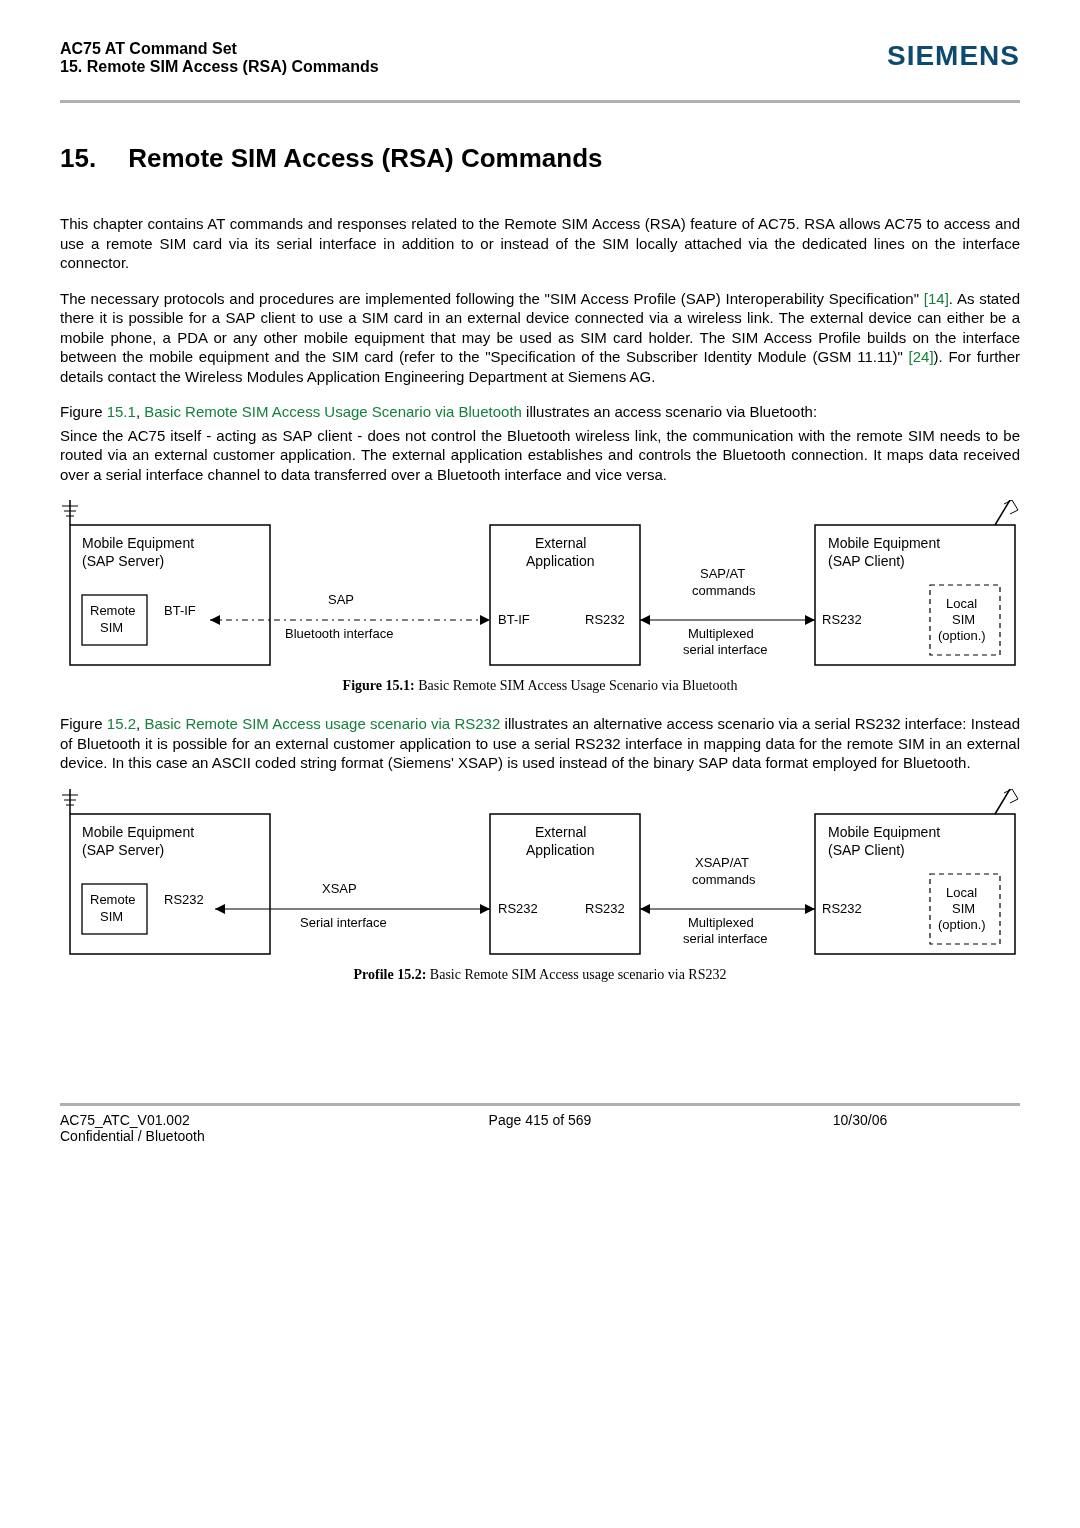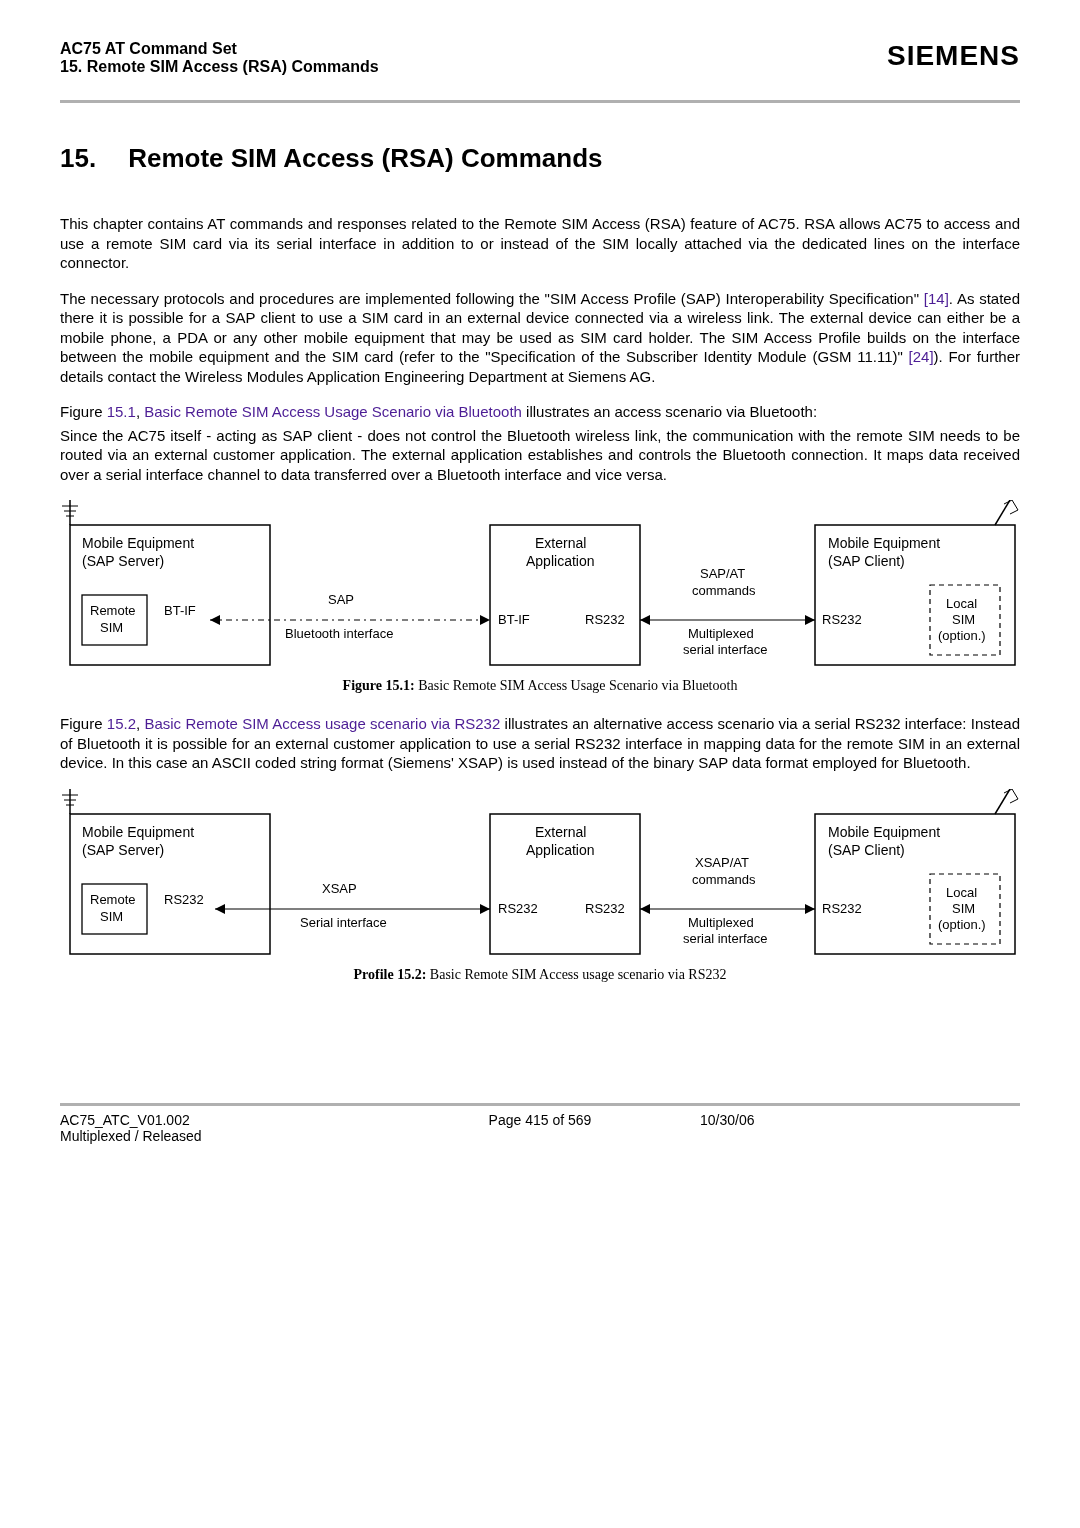--- a/index.html
+++ b/index.html
@@ -17,42 +17,42 @@
     align-items: flex-start;
     margin-bottom: 24px;
   }
   .header-left { font-size: 16px; }
   .header-left .title-bold { font-weight: bold; }
   .header-left .subtitle { font-weight: bold; }
   .siemens-logo {
     font-size: 28px;
     font-weight: bold;
     letter-spacing: 1px;
-    color: #000000;
+    color: #0c4a6e;
     text-align: right;
   }
   .hr-top {
     border: none;
     border-top: 3px solid #b0b0b0;
     margin-bottom: 40px;
   }
   h1.section-heading {
     font-size: 26px;
     font-weight: bold;
     margin-bottom: 40px;
   }
   h1.section-heading .num { display: inline-block; margin-right: 32px; }
   p.body-para {
     font-size: 15px;
     line-height: 1.30;
     margin-bottom: 16px;
     text-align: justify;
   }
   p.body-para-tight { margin-bottom: 4px; }
-  .link { color: #4c1d95; }
+  .link { color: #15803d; }
   .figure-wrap {
     margin: 12px 0 8px 0;
   }
   .fig-caption {
     text-align: center;
     font-size: 14px;
     margin: 8px 0 20px 0;
     font-family: Liberation Serif, serif;
   }
   .fig-caption .fig-label { font-weight: bold; }
@@ -68,21 +68,21 @@
     border-top: 3px solid #b0b0b0;
     margin-bottom: 6px;
   }
   .footer-row {
     display: flex;
     justify-content: space-between;
     font-size: 14px;
   }
   .footer-left { flex: 1; text-align: left; }
   .footer-center { flex: 1; text-align: center; }
-  .footer-right { flex: 1; text-align: left; }
+  .footer-right { flex: 1; text-align: center; }
   .footer-below { font-size: 14px; }
 </style>
 </head>
 <body>
 
 <div class="header-row">
   <div class="header-left">
     <div class="title-bold">AC75 AT Command Set</div>
     <div class="subtitle">15. Remote SIM Access (RSA) Commands</div>
   </div>
@@ -226,14 +226,14 @@
   <span class="fig-label">Profile 15.2:</span><span> Basic Remote SIM Access usage scenario via RS232</span>
 </p>
 
 <div class="footer">
   <hr class="hr-bottom">
   <div class="footer-row">
     <div class="footer-left">AC75_ATC_V01.002</div>
     <div class="footer-center">Page 415 of 569</div>
     <div class="footer-right">10/30/06</div>
   </div>
-  <div class="footer-below">Multiplexed / Released</div>
+  <div class="footer-below">Confidential / Bluetooth</div>
 </div>
 
 </body></html>

